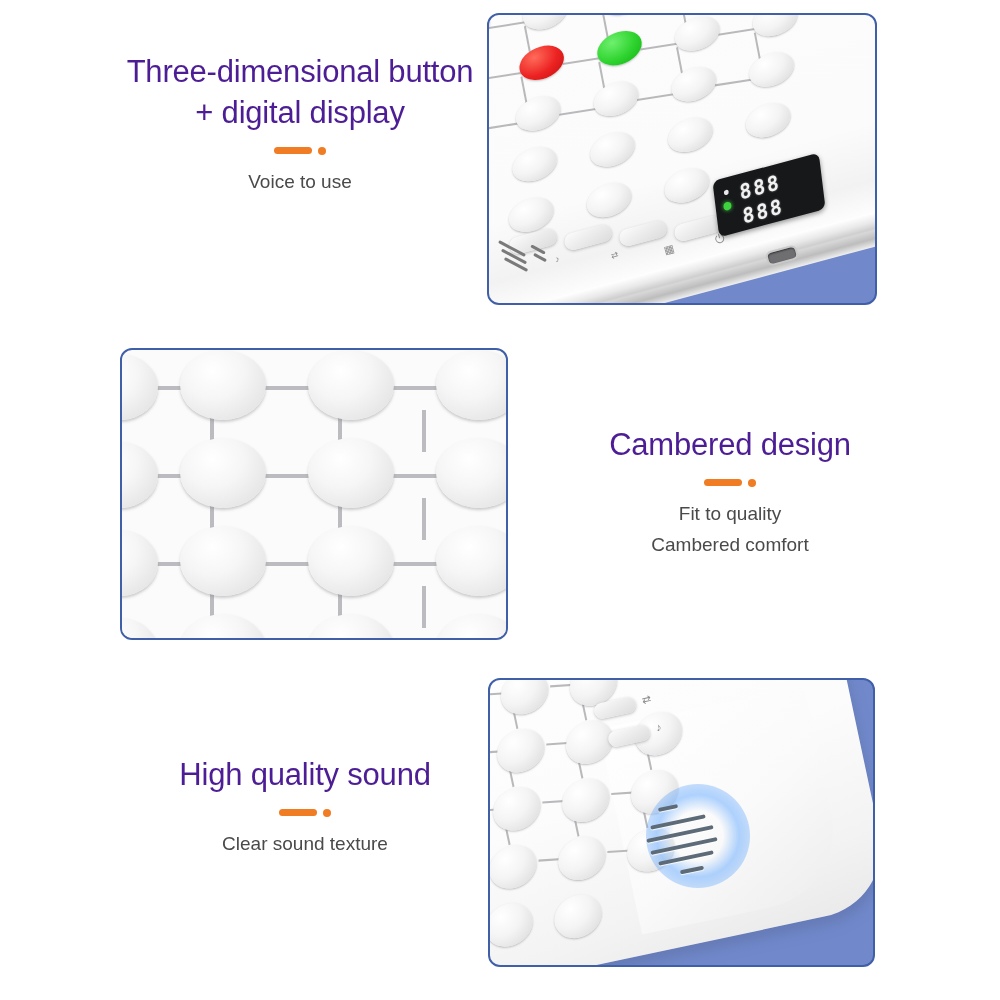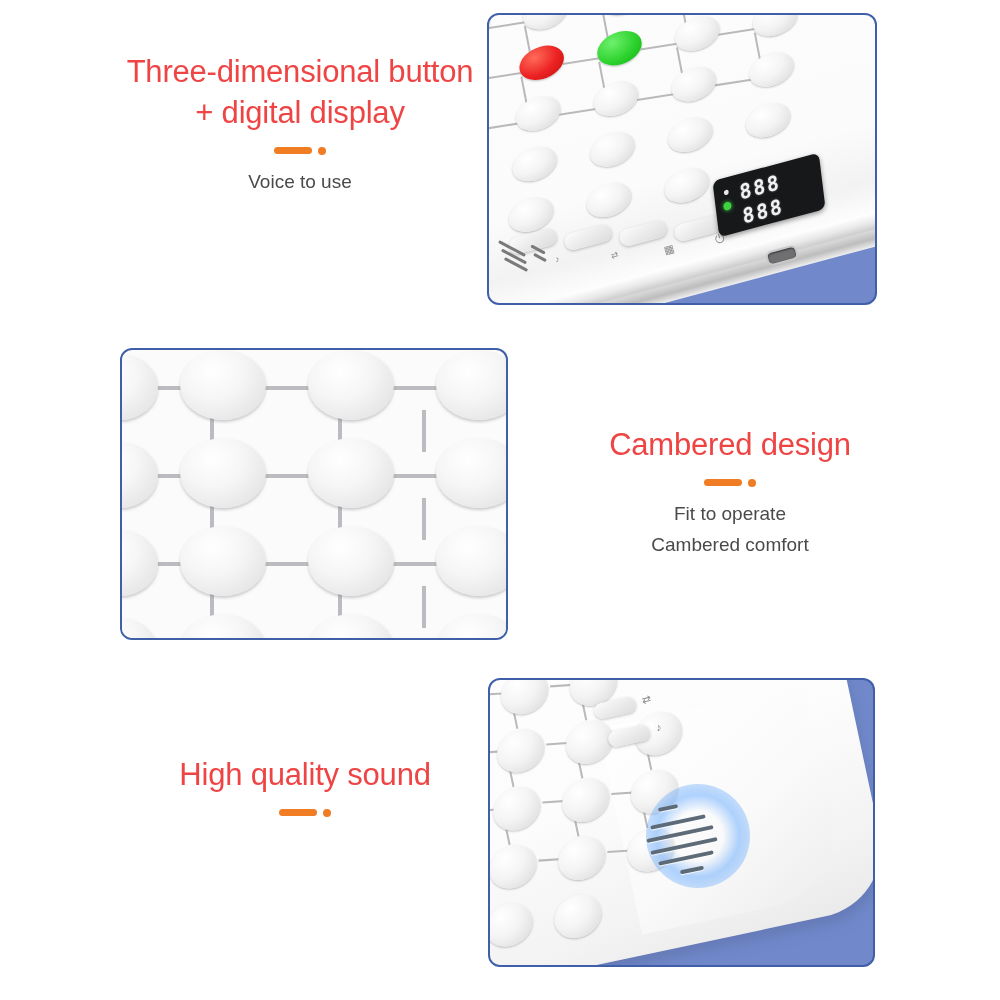--- a/index.html
+++ b/index.html
@@ -14,21 +14,21 @@
     overflow: hidden;
     font-family: "Liberation Sans", sans-serif;
   }
 
   
   .text-block {
     position: absolute;
     text-align: center;
   }
   .headline {
-    color: #ef4444;
+    color: #4c1d95;
     font-size: 31px;
     line-height: 1.32;
     font-weight: 400;
     white-space: pre-line;
     letter-spacing: -0.2px;
   }
   .divider {
     display: flex;
     align-items: center;
     justify-content: center;
@@ -356,30 +356,31 @@
   <div class="mkey" style="left:186px; top:264px; width:86px; height:70px;"></div>
   <div class="mkey" style="left:314px; top:264px; width:86px; height:70px;"></div>
 </div>
 
 <div class="text-block" id="text-2" style="left:560px; top:425px; width:340px;">
   <div class="headline">Cambered design</div>
   <div class="divider">
     <span class="bar"></span>
     <span class="dot"></span>
   </div>
-  <div class="sub">Fit to operate</div>
+  <div class="sub">Fit to quality</div>
   <div class="sub">Cambered comfort</div>
 </div>
 
 <div class="text-block" id="text-3" style="left:130px; top:755px; width:350px;">
   <div class="headline">High quality sound</div>
   <div class="divider">
     <span class="bar"></span>
     <span class="dot"></span>
   </div>
+  <div class="sub">Clear sound texture</div>
 </div>
 
 <div class="panel" id="panel-speaker">
   <div id="p3-slab"></div>
   <div id="p3-corner"></div>
 
   <div class="keyfield" id="p3-keys" style="left:-46px; top:-4px; transform: rotate(-12deg) skewX(-8deg);">
     <div class="bridge" style="left:36px;  top:28px;  width:40px; transform:rotate(8deg);"></div>
     <div class="bridge" style="left:106px; top:34px;  width:40px; transform:rotate(8deg);"></div>
     <div class="bridge" style="left:28px;  top:84px;  width:40px; transform:rotate(8deg);"></div>

